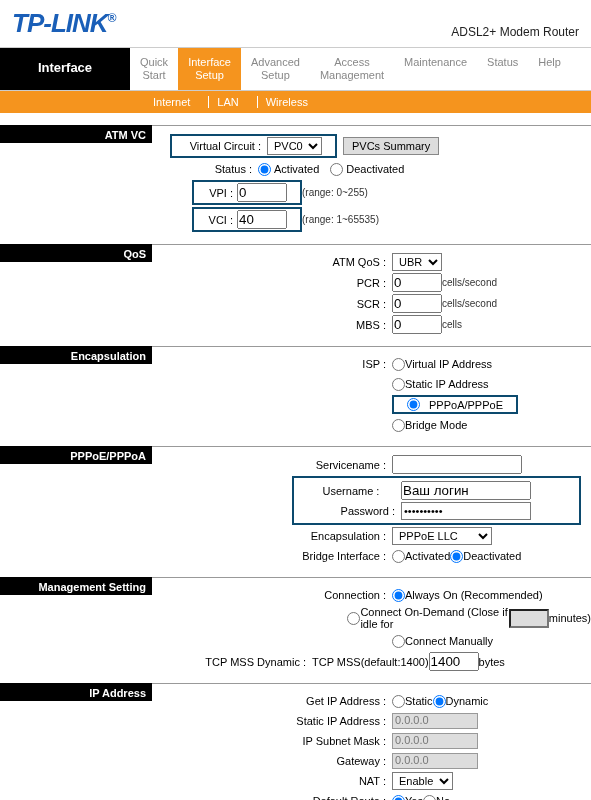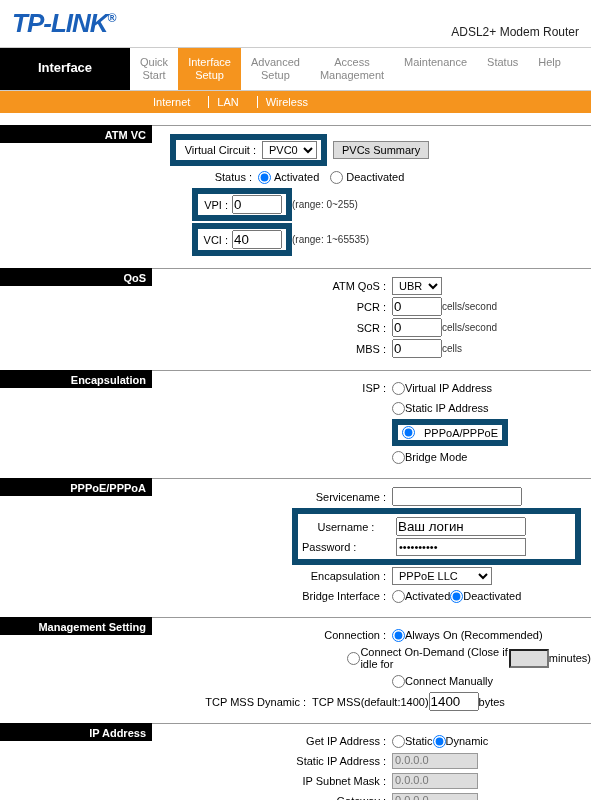--- a/index.html
+++ b/index.html
@@ -22,21 +22,21 @@
   .row { display: flex; align-items: center; margin: 2px 0; min-height: 18px; }
   .row-label { width: 240px; text-align: right; padding-right: 6px; color: #000; font-size: 11px; }
   .row-label.narrow { width: 82px; }
   select, input[type=text], input[type=password] { font-size: 11px; padding: 1px 2px; border: 1px solid #7a7a7a; background: #fff; height: 18px; }
   input.num { width: 50px; }
   input.txt { width: 130px; }
   button { font-size: 11px; padding: 2px 8px; background: #ddd; border: 1px solid #888; cursor: pointer; }
   .radio-group { display: flex; align-items: center; gap: 3px; }
   .radio-group label { margin-right: 8px; font-size: 11px; }
   .hint { color: #333; font-size: 10px; }
-  .highlight-box { border: 6px solid #0c4a6e; padding: 1px 4px; }
+  .highlight-box { border: 2px solid #0c4a6e; padding: 1px 13px; }
   .gray-field { background: #ddd; width: 86px; height: 16px; border: 1px solid #999; }
   .spacer { height: 12px; }
 </style>
 </head>
 <body>
 
 <div class="header">
   <span class="logo"><span>TP-LINK</span><sup>®</sup></span>
   <span class="subtitle">ADSL2+ Modem Router</span>
 </div>
@@ -163,21 +163,21 @@
     <div class="row">
         <span class="row-label">Servicename :</span>
       <input class="txt" value="" style="">
       </div>
     <div class="highlight-box" style="margin:2px 10px 2px 140px">
       <div class="row">
           <span style="width:94px;text-align:center;padding-right:6px">Username :</span>
         <input class="txt" value="Ваш логин" style="">
         </div>
       <div class="row">
-          <span style="width:94px;padding-right:6px">Password :</span>
+          <span style="width:94px;text-align:right;padding-right:6px">Password :</span>
         <input class="txt" type="text" value="••••••••••" style="">
         </div>
     </div>
     <div class="row">
         <span class="row-label">Encapsulation :</span>
       <select style="width:100px"><option>PPPoE LLC</option></select>
       </div>
     <div class="row">
         <span class="row-label">Bridge Interface :</span>
       <input type="radio" style="">

